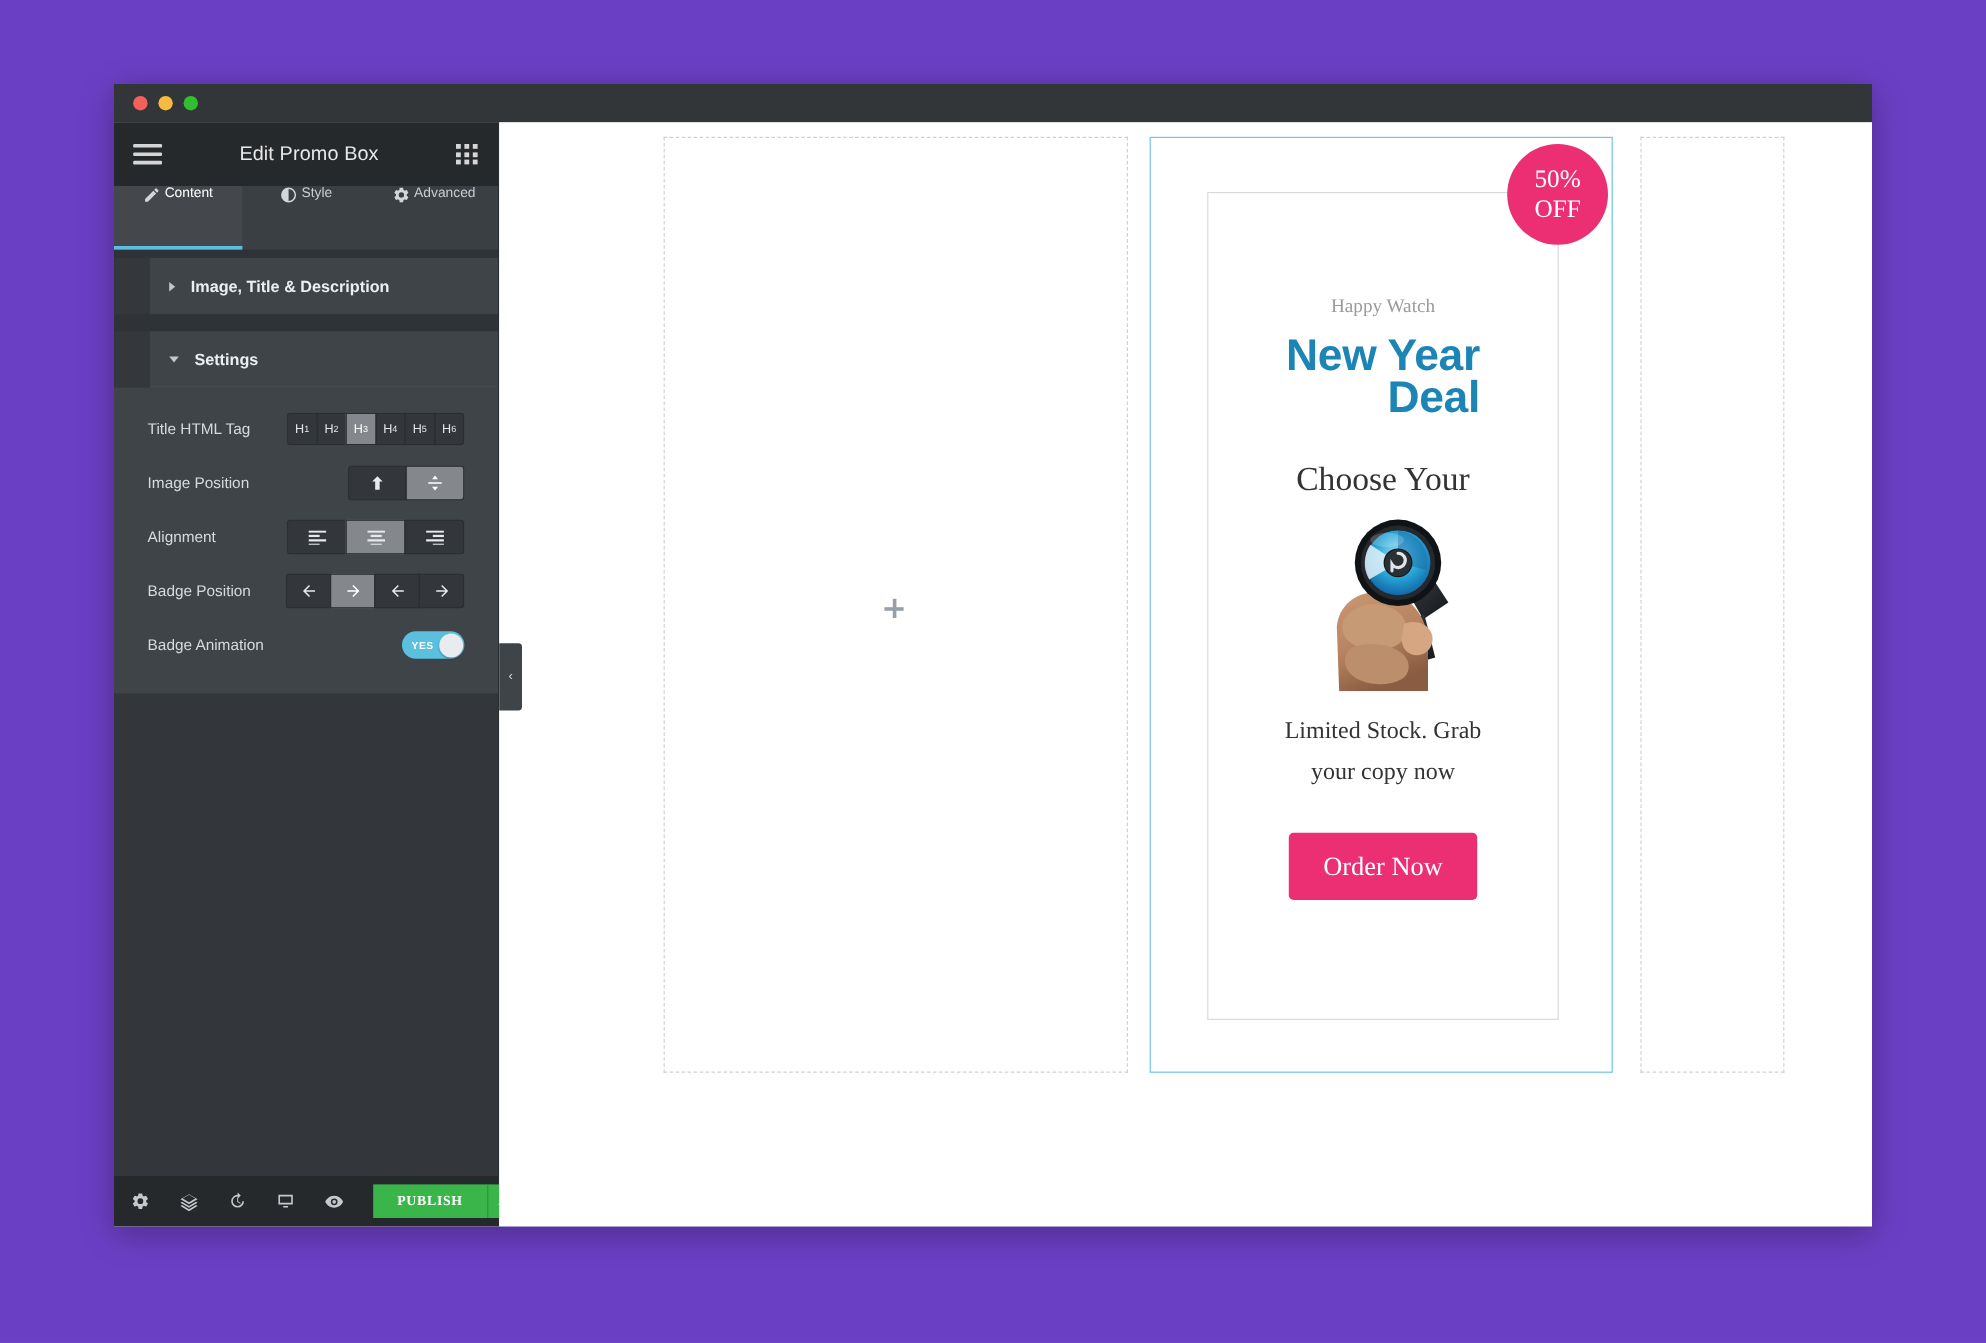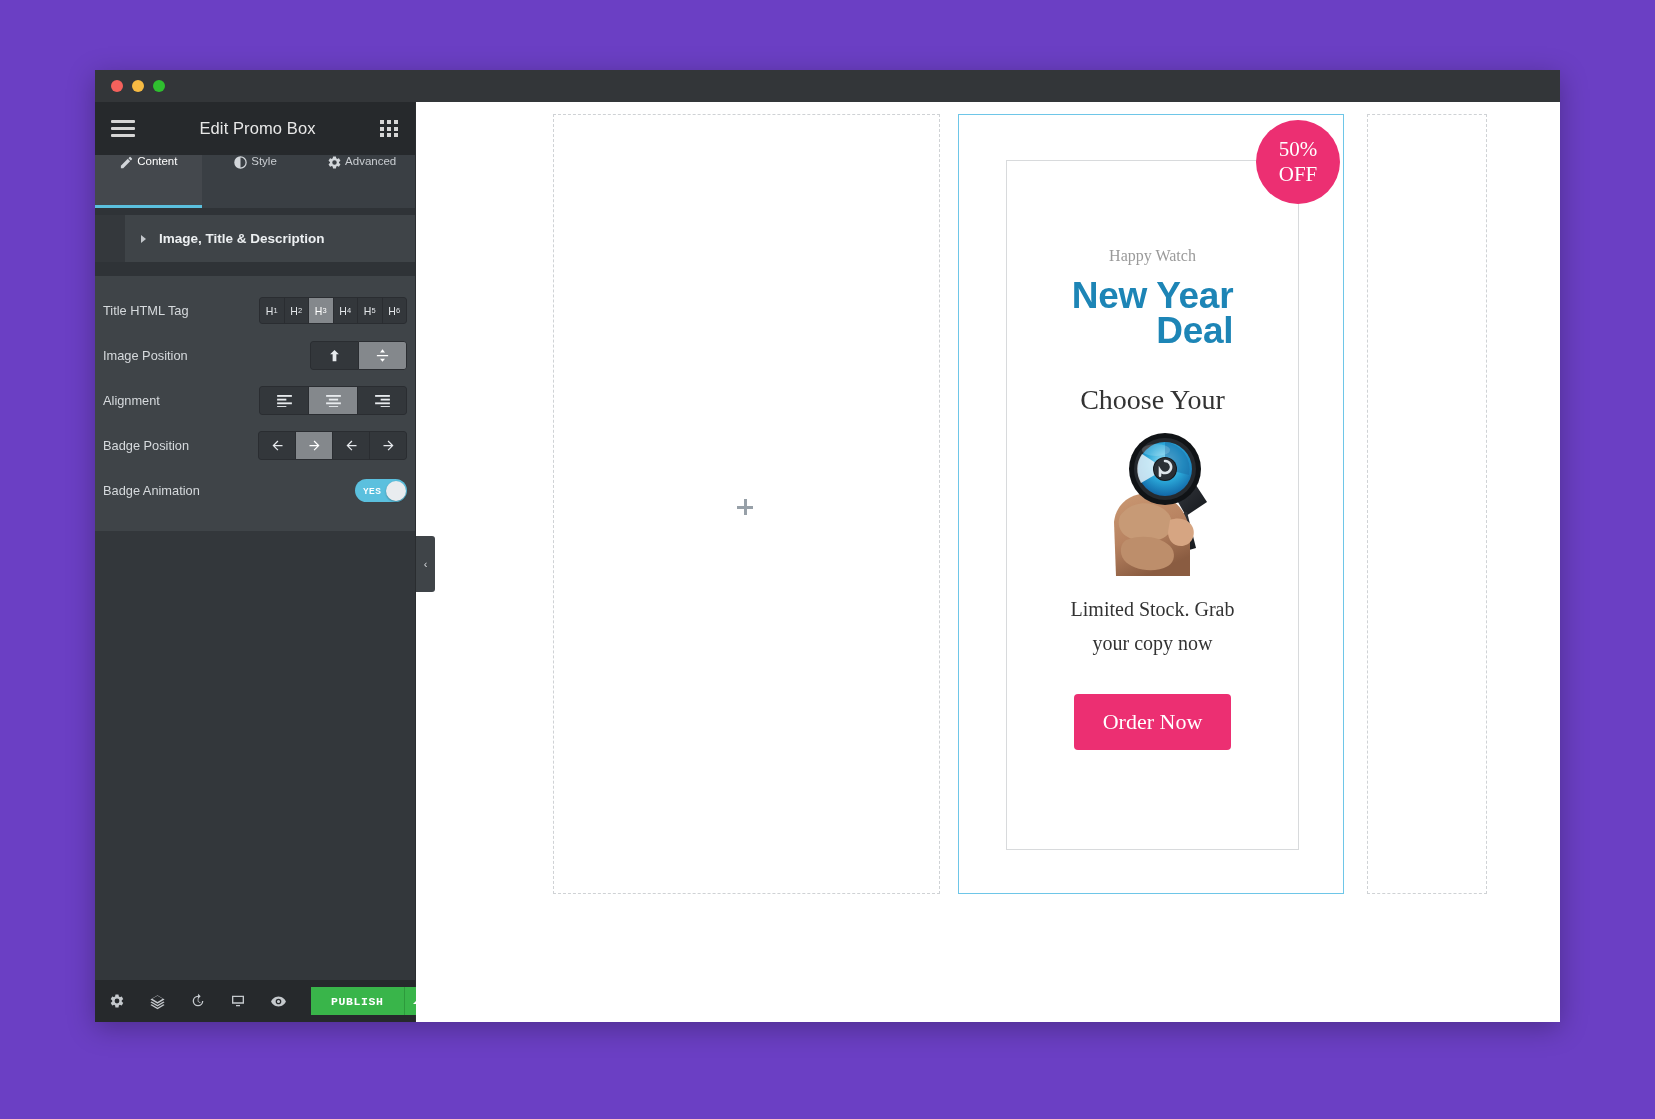--- a/index.html
+++ b/index.html
@@ -73,21 +73,21 @@
     border-bottom: 4px solid transparent;
   }
   .caret.down {
     border-top: 5px solid #c3c7cb; border-left: 4px solid transparent;
     border-right: 4px solid transparent;
   }
 
   #controls { background: #3f4448; padding: 12px 0 18px; flex: none; }
   .ctl-row {
     display: flex; align-items: center; justify-content: space-between;
-    padding: 0 8px; height: 45px;
+    padding: 0 28px; height: 45px;
   }
   .ctl-label { color: #d6dadd; font-size: 12.8px; }
 
   .btn-group { display: flex; border-radius: 3px; overflow: hidden; }
   .btn-group > button {
     background: #33373b; border: 1px solid #2a2d31; color: #e3e6e9;
     cursor: pointer; font-family: inherit; display: flex;
     align-items: center; justify-content: center;
     margin-left: -1px;
   }
@@ -122,21 +122,21 @@
   #panel-footer {
     height: 42px; background: #26292c; display: flex; align-items: center;
     padding-left: 14px; gap: 24px; flex: none;
   }
   #panel-footer .fbtn { cursor: pointer; display: flex; align-items: center; }
   #panel-footer svg { fill: #c5c9cd; }
   #publish-wrap { margin-left: auto; display: flex; height: 28px; margin-right: 11px; }
   #publish-btn {
     background: #39b54a; color: #fff; border: none; font-weight: bold;
     font-size: 11.5px; letter-spacing: .6px; padding: 0 20px; cursor: pointer;
-    font-family: Liberation Mono, monospace;
+    font-family: Liberation Serif, serif;
   }
   #publish-caret {
     background: #39b54a; border: none; border-left: 1px solid #2d9a3c;
     width: 27px; cursor: pointer; display: flex; align-items: center; justify-content: center;
   }
   #publish-caret i {
     width: 0; height: 0; border-bottom: 5px solid #fff;
     border-left: 5px solid transparent; border-right: 5px solid transparent;
   }
 
@@ -273,20 +273,24 @@
 
       <div class="section-gap"></div>
       <div class="section">
         <span class="caret right"></span>
         <span class="section-title">Image, Title &amp; Description</span>
       </div>
 
       <div class="section-gap"></div>
 
       <div class="section-gap"></div>
+      <div class="section open">
+        <span class="caret down"></span>
+        <span class="section-title">Settings</span>
+      </div>
 
       <div id="controls">
 
         <div class="ctl-row">
           <span class="ctl-label">Title HTML Tag</span>
           <div class="btn-group">
             <button class="tagbtn">H<sub>1</sub></button>
             <button class="tagbtn">H<sub>2</sub></button>
             <button class="tagbtn sel">H<sub>3</sub></button>
             <button class="tagbtn">H<sub>4</sub></button>

